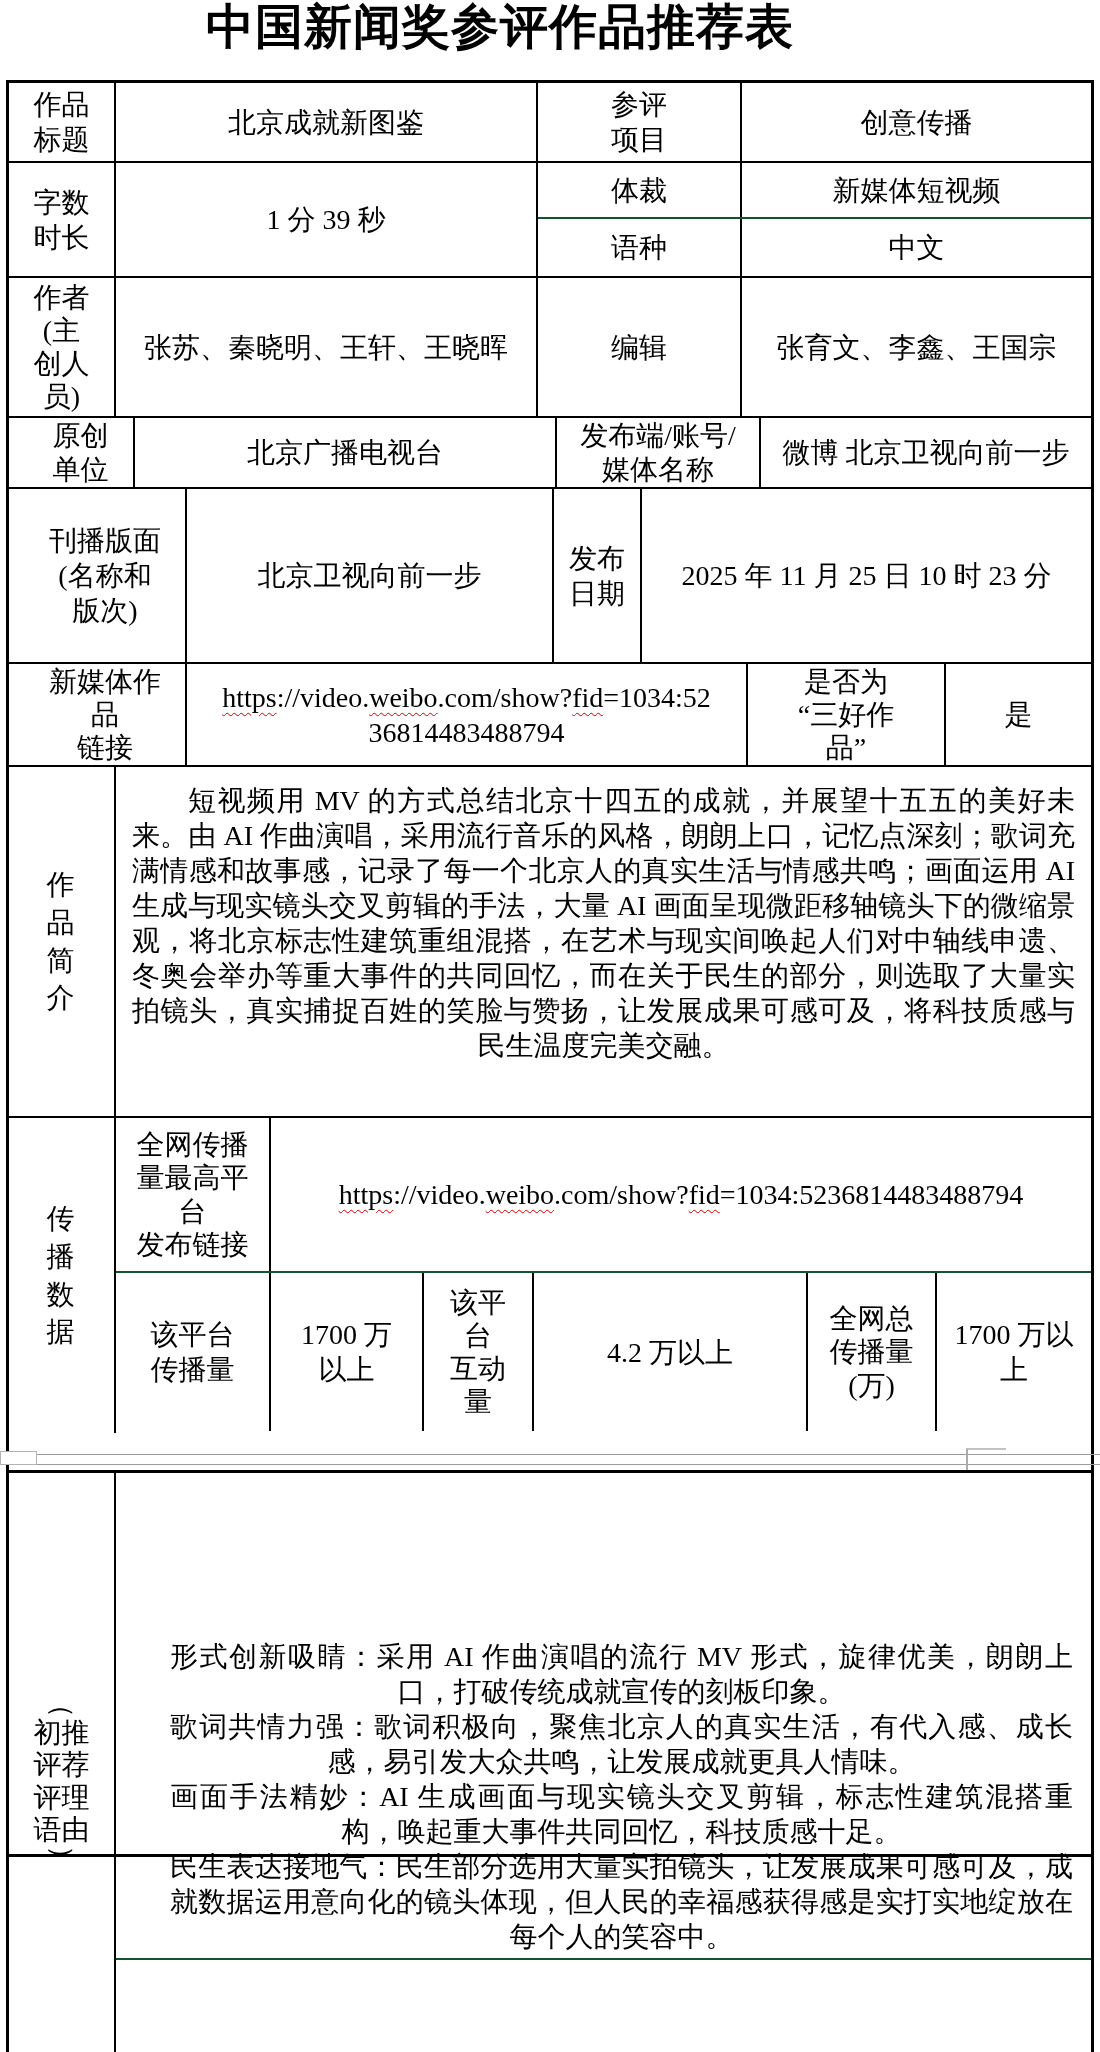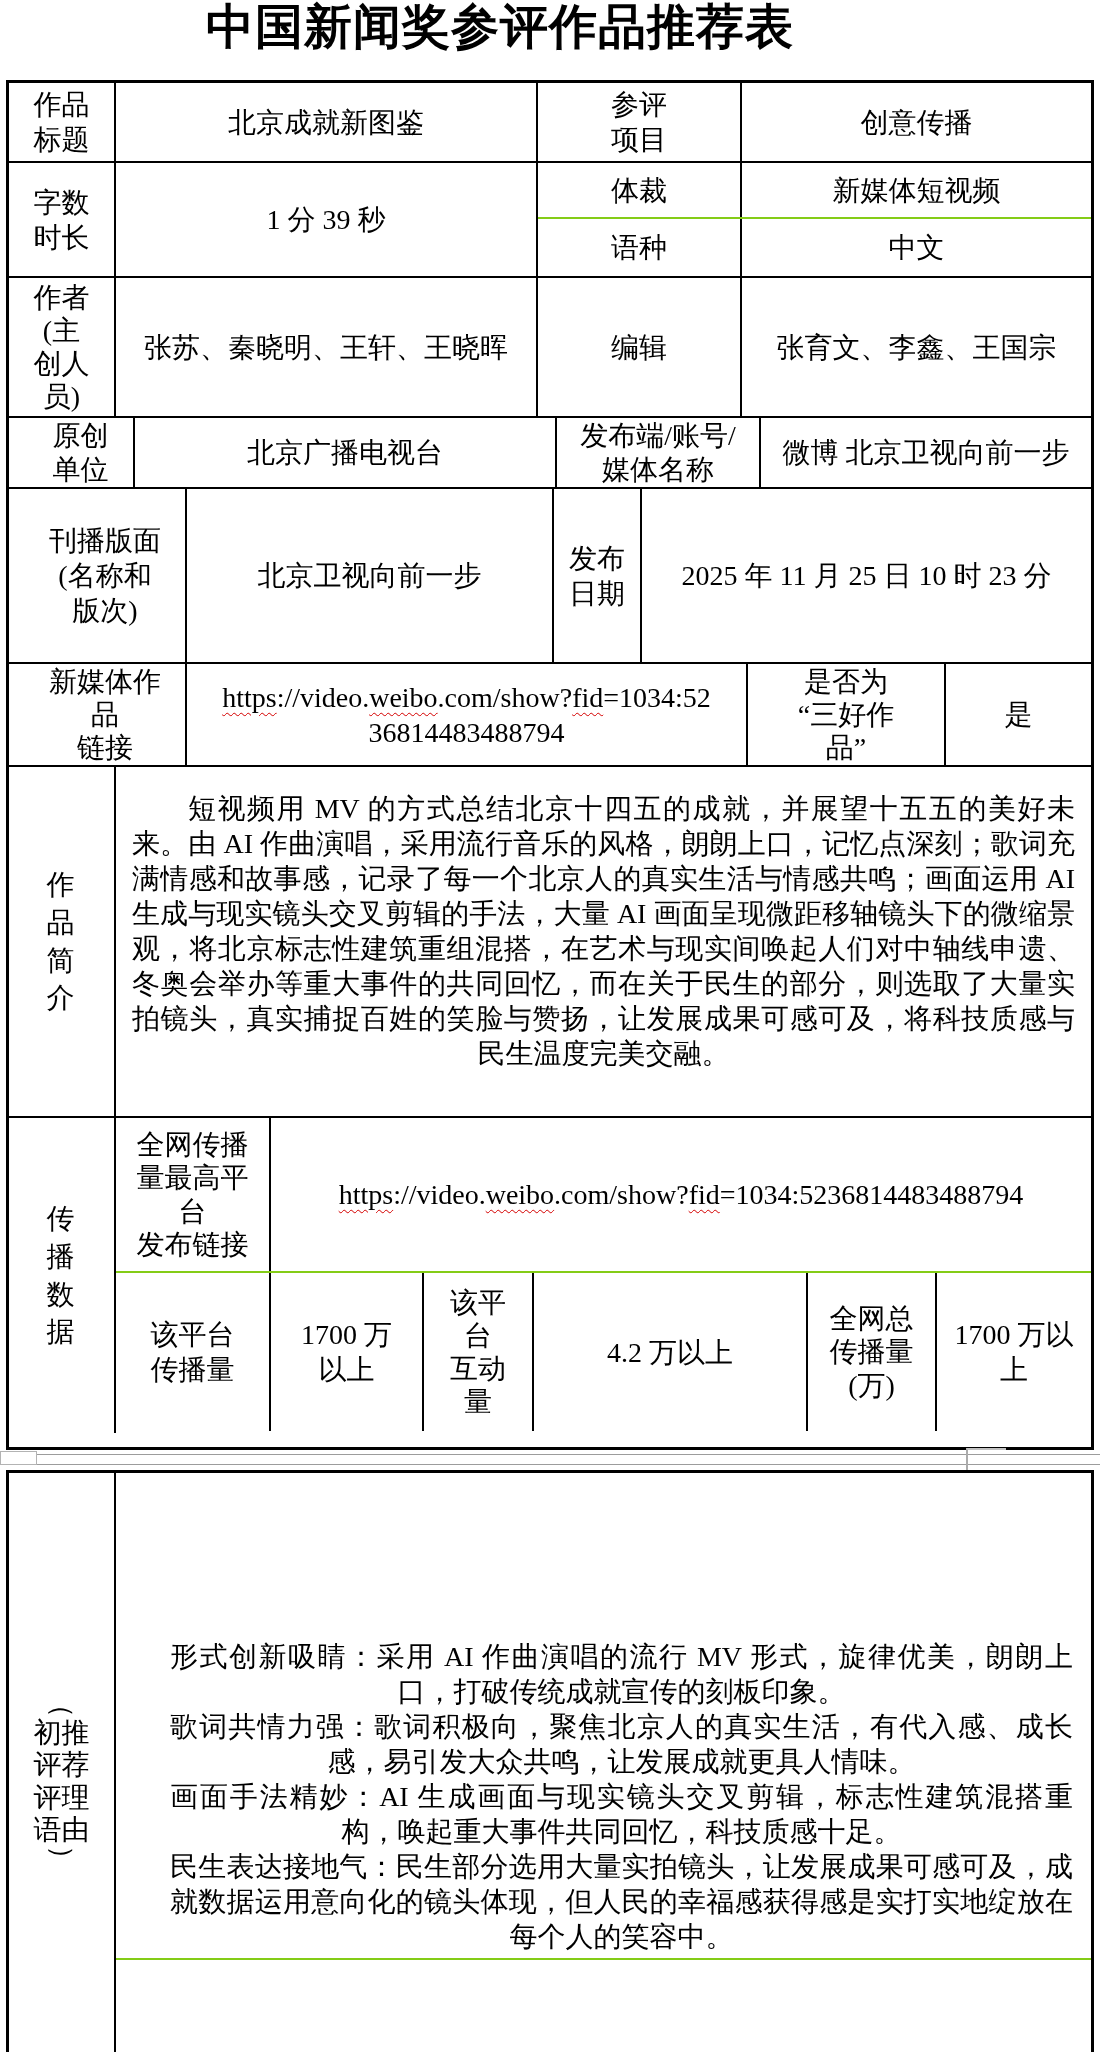--- a/index.html
+++ b/index.html
@@ -9,48 +9,48 @@
     color:#000;font-size:28px;line-height:1.25;
   }
   .page{position:relative;width:1100px;height:2052px;}
   .doc-title{
     position:absolute;top:1px;left:0;width:1000px;text-align:center;
     font-family:"Liberation Serif","DejaVu Serif",serif;
     font-weight:bold;font-size:48px;letter-spacing:1px;line-height:1.1;
   }
   .tbl{position:absolute;left:6px;width:1088px;border:3px solid #000;box-sizing:border-box;
        display:flex;flex-direction:column;}
-  .tbl1{top:80px;height:1370px;}
+  .tbl1{top:80px;height:1777px;}
   .tbl2{top:1470px;height:582px;border-bottom:none;}
   .row{display:flex;flex-direction:row;border-bottom:2px solid #000;box-sizing:border-box;}
   .row.last{border-bottom:none;}
   .cell{
     box-sizing:border-box;border-right:2px solid #000;
     display:flex;flex-direction:column;align-items:center;justify-content:center;
     text-align:center;white-space:pre-line;overflow:hidden;padding:2px 4px;
   }
   .cell.end{border-right:none;}
   .cell.grow{flex:1;}
   .subcol{flex:1;display:flex;flex-direction:column;box-sizing:border-box;}
-  .subrow{display:flex;flex-direction:row;border-bottom:2px solid #84cc16;box-sizing:border-box;}
+  .subrow{display:flex;flex-direction:row;border-bottom:2px solid #14532d;box-sizing:border-box;}
   .subrow.last{border-bottom:none;}
   
   .h-r1{height:80px;}  .h-r2{height:115px;} .h-r2a{height:56px;} .h-r2b{height:57px;}
   .h-r3{height:140px;} .h-r4{height:71px;padding-left:19px;}  .h-r5{height:175px;} .h-r6{height:103px;}
   .h-r7{height:351px;} .h-r8{height:315px;} .h-r8a{height:155px;} .h-r8b{height:158px;}
   .h-t2a{height:487px;padding-left:36px;} 
   
   .w107{width:107px;} .w422{width:422px;} .w204{width:204px;}
   .w162{width:162px;margin-left:16px;} .w367{width:367px;} .w88{width:88px;}
   .w561{width:561px;} .w198{width:198px;}
   .w155{width:155px;} .w153{width:153px;} .w110{width:110px;}
   .w274{width:274px;text-align:right;} .w129{width:129px;}
   .tight{line-height:1.18;}
   .para-cell{align-items:stretch;justify-content:flex-start;text-align:left;
-             padding:24px 16px 0 16px;white-space:normal;}
+             padding:16px 16px 0 16px;white-space:normal;}
   .para-cell p{margin:0;text-indent:2em;text-align:justify;text-align-last:center;line-height:35px;}
   .reasons-cell{align-items:stretch;justify-content:flex-end;text-align:left;
                 padding:0 18px 4px 18px;white-space:normal;}
   .reasons-cell p{margin:0;text-align:justify;text-align-last:center;line-height:35px;}
   .vlabel{line-height:1.35;letter-spacing:2px;}
   .sq{text-decoration-line:underline;text-decoration-style:wavy;
       text-decoration-color:#d40000;text-decoration-thickness:1px;text-underline-offset:5px;}
   .url-line{white-space:nowrap;}
   .t2label{justify-content:center;padding-top:40px;line-height:1.15;}
   .t2label .ln{display:block;}

